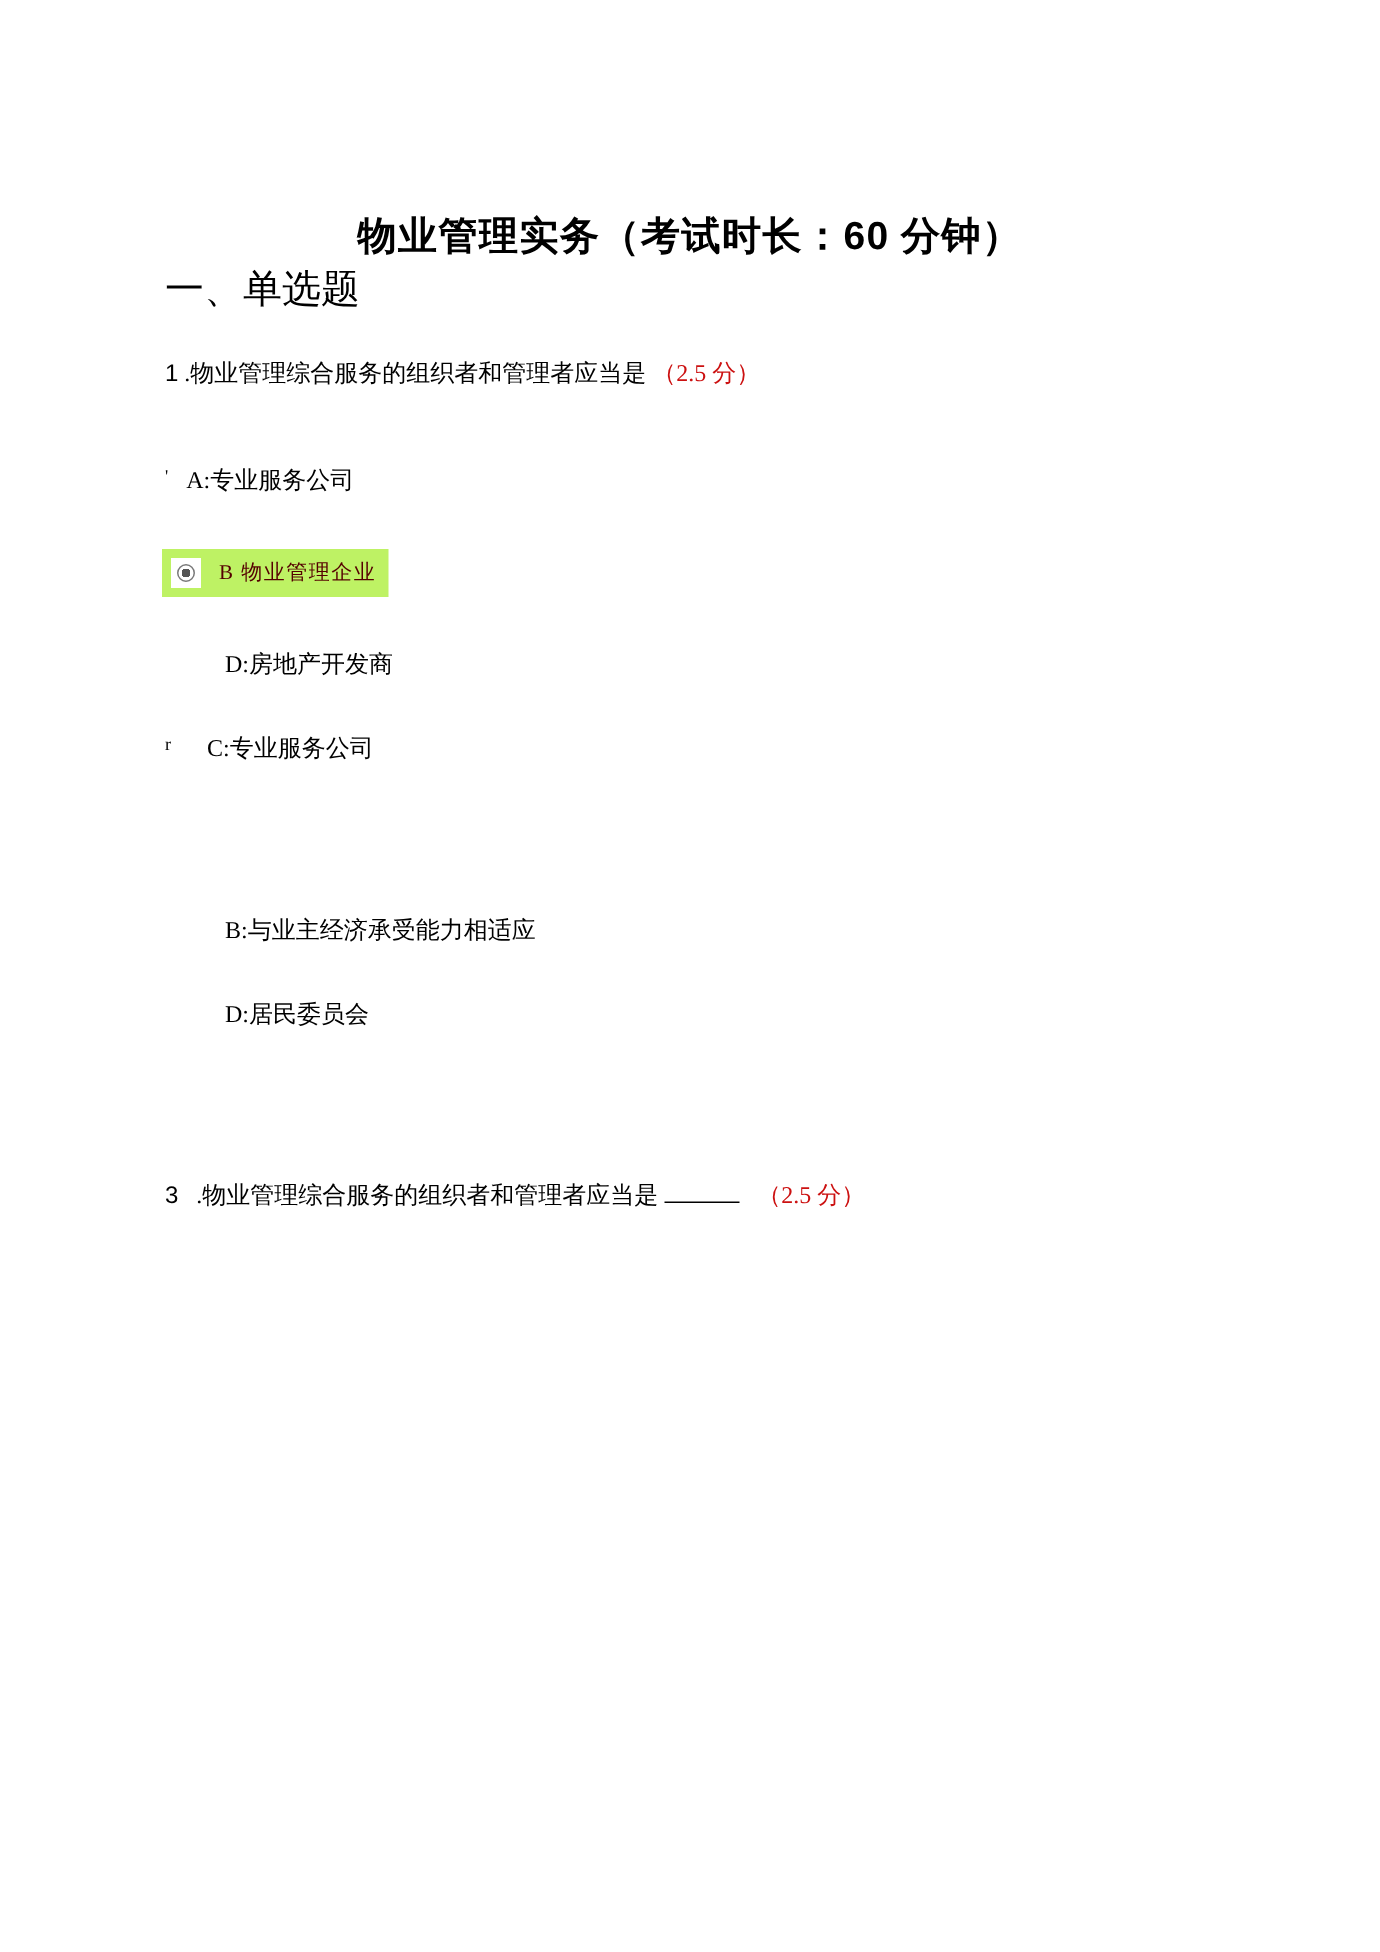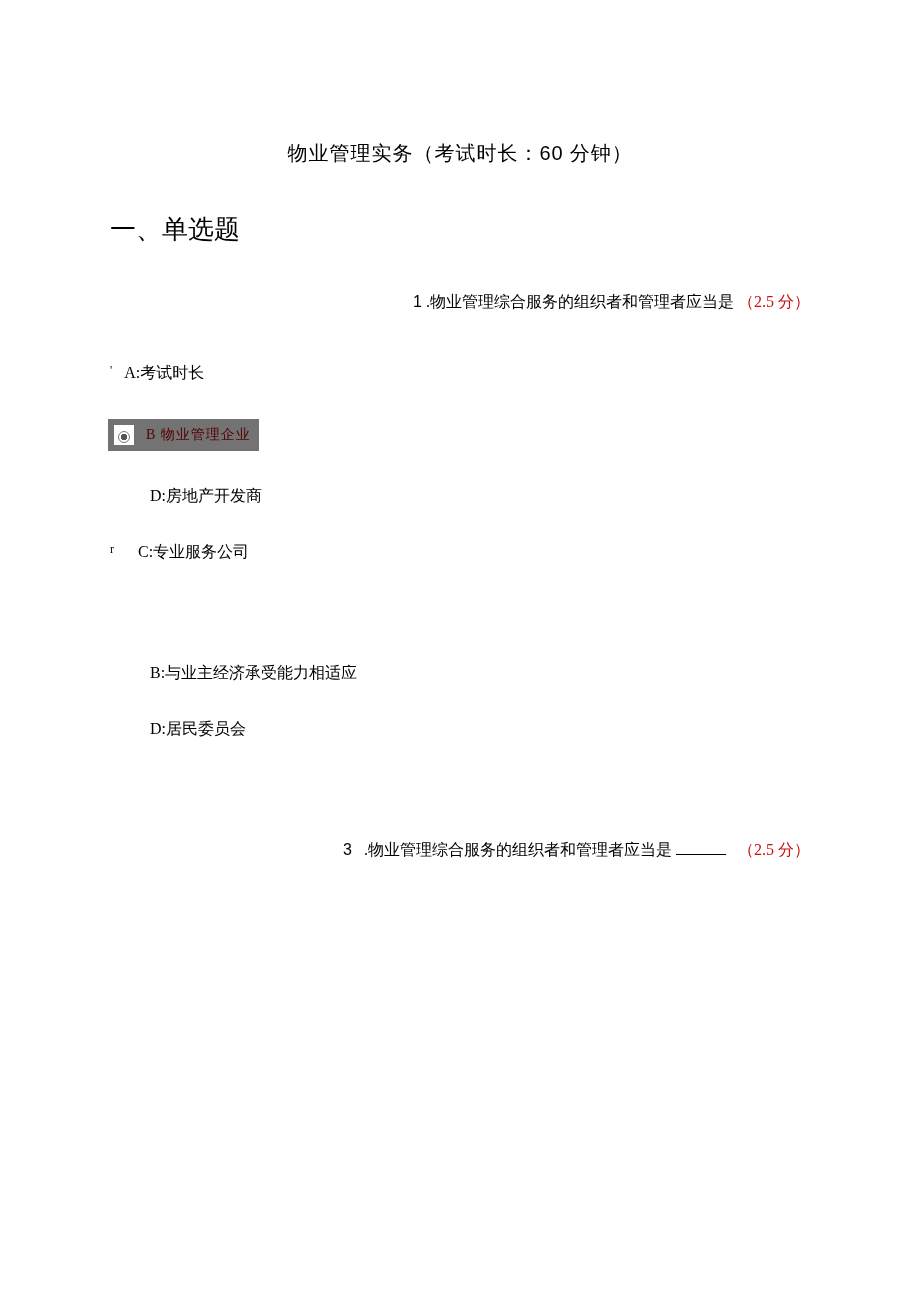--- a/index.html
+++ b/index.html
@@ -7,55 +7,54 @@
       background: white;
       width: 920px;
       margin: 0;
       padding: 0;
     }
     .content {
       padding: 140px 110px 60px 110px;
     }
     .title {
       text-align: center;
-      font-size: 20px;
-      margin-bottom: 45px;
+      font-size: 26px;
       letter-spacing: 1px;
+      font-weight: bold;
     }
     .section-heading {
       font-size: 26px;
-      margin-bottom: 45px;
+      margin-bottom: 29px;
     }
     .question-block {
       margin-bottom: 100px;
     }
     .question-text {
       font-size: 16px;
       margin-bottom: 50px;
-      text-align: right;
     }
     .points {
       color: #cc1111;
     }
     .option {
       font-size: 16px;
       margin-bottom: 35px;
       padding-left: 0;
     }
     .option-indent {
       padding-left: 40px;
     }
     .option-prefix {
       font-size: 12px;
       vertical-align: top;
       margin-right: 12px;
     }
     .selected-answer {
       display: inline-block;
-      background: #737373;
+      background: #bef264;
       padding: 6px 8px 6px 6px;
       margin-bottom: 35px;
       margin-left: -2px;
     }
     .radio-wrap {
       display: inline-block;
       background: white;
       width: 20px;
       height: 20px;
       text-align: center;
@@ -98,21 +97,21 @@
 
   <div class="section-heading">一、单选题</div>
 
   <div class="question-block">
     <div class="question-text">
       <span class="num-western">1</span>
       <span>.物业管理综合服务的组织者和管理者应当是</span>
       <span class="points">（2.5 分）</span>
     </div>
     <div class="option">
-      <span class="option-prefix">'</span><span>A:考试时长</span>
+      <span class="option-prefix">'</span><span>A:专业服务公司</span>
     </div>
     <div class="selected-answer">
       <span class="radio-wrap"><span class="radio-dot"></span></span>
       <span class="answer-label">B  物业管理企业</span>
     </div>
     <div class="option option-indent">
       <span>D:房地产开发商</span>
     </div>
     <div class="option">
       <span class="option-prefix">r</span>&nbsp;&nbsp;&nbsp;<span>C:专业服务公司</span>

